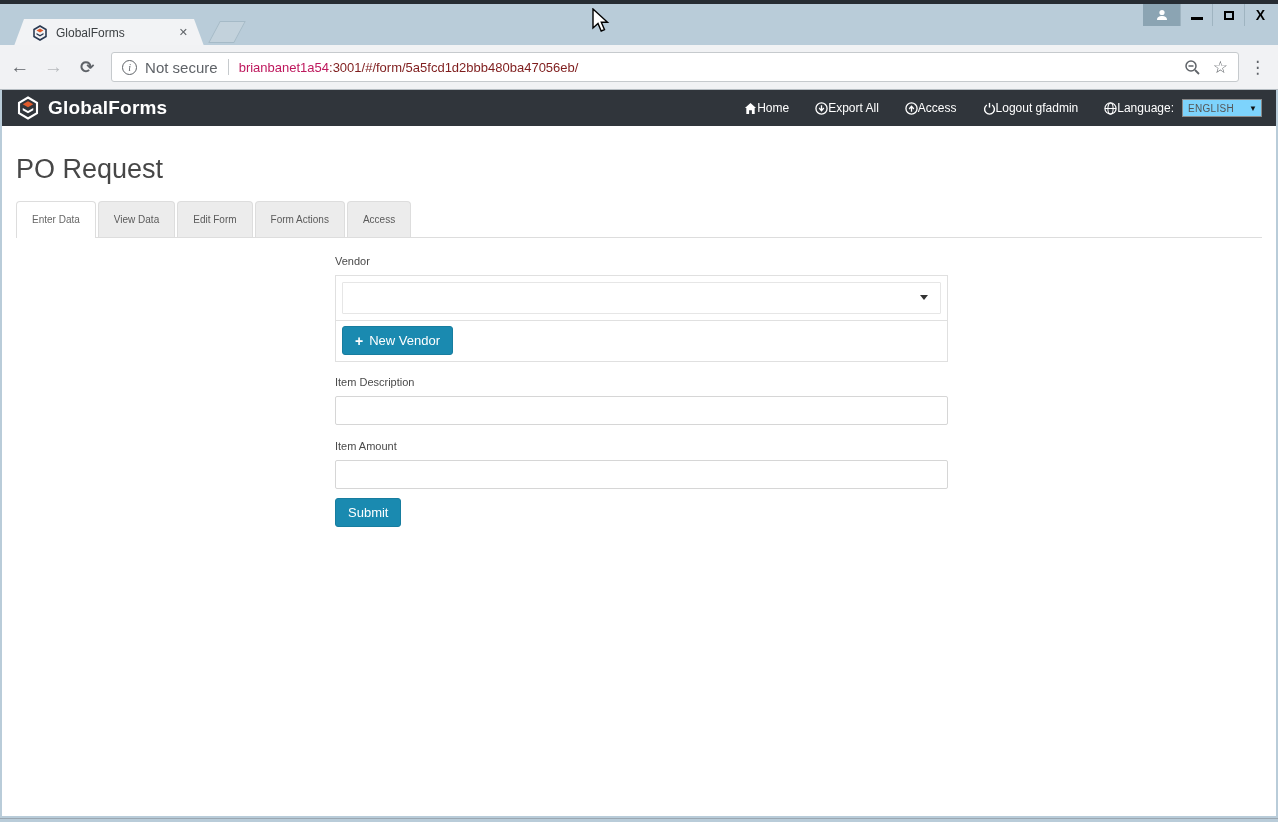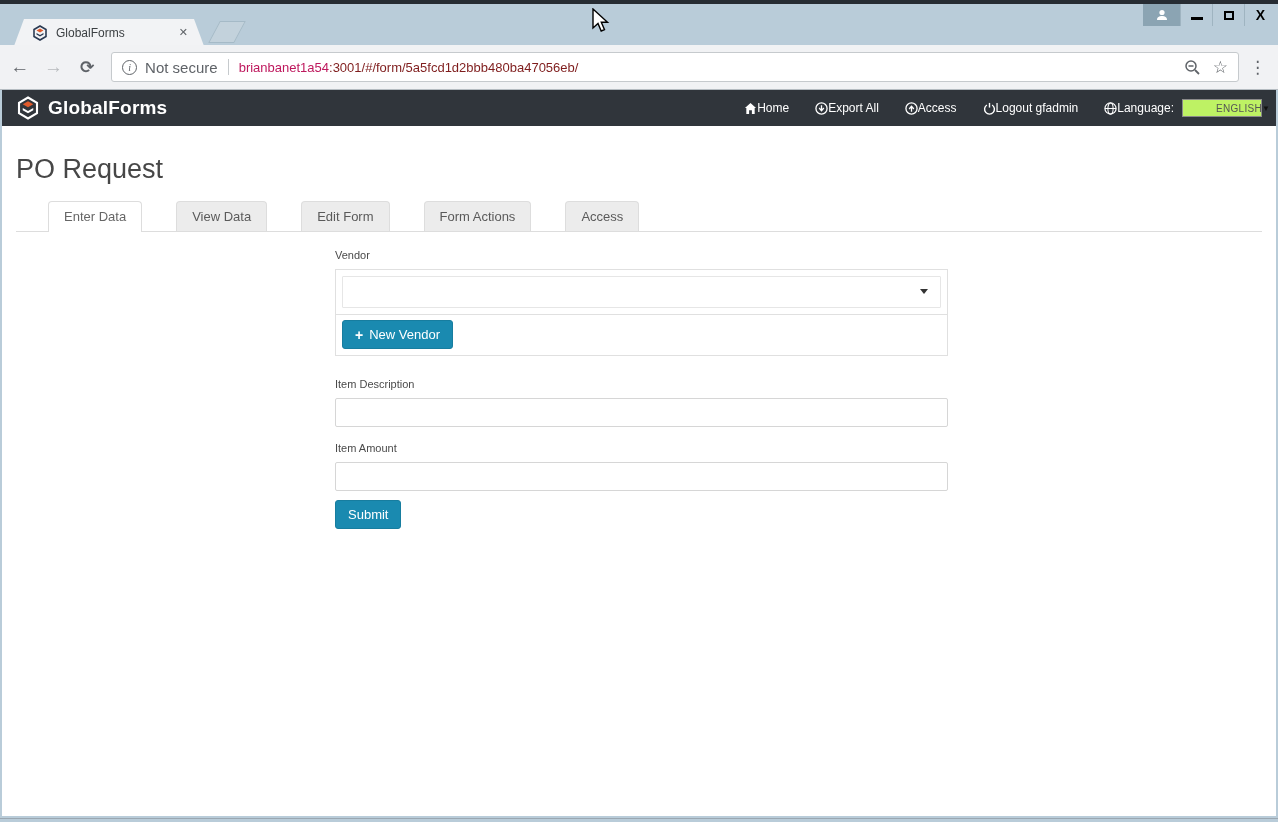--- a/index.html
+++ b/index.html
@@ -52,49 +52,49 @@
   
   .viewport { position:relative; margin:0 2px; height:726px; background:#fff; overflow:hidden; }
 
   .app-navbar { height:36px; background:#30353b; display:flex; align-items:center; padding:0 14px; }
   .brand { display:flex; align-items:center; gap:8px; }
   .brand-name { color:#fff; font-size:19px; font-weight:bold; letter-spacing:.2px; }
   .nav-spacer { flex:1; }
   .app-nav-item { display:flex; align-items:center; color:#fff; font-size:12px;
     margin-left:26px; cursor:default; white-space:nowrap; }
   .app-nav-item svg { display:block; }
-  .lang-select { margin-left:8px; width:80px; height:18px; background:#bef264; border:1px solid #8a8a8a;
-    display:flex; align-items:center;padding-left:28px; }
+  .lang-select { margin-left:8px; width:80px; height:18px; background:#7dd3fc; border:1px solid #8a8a8a;
+    display:flex; align-items:center; }
   .lang-value { flex:1; font-size:10px; color:#555; padding-left:5px; letter-spacing:.3px; }
   .lang-caret { width:16px; height:100%; display:flex; align-items:center; justify-content:center;
     font-size:8px; color:#111; }
 
   .content { padding:0 14px; }
   .page-title { margin-top:28px; font-size:27px; font-weight:400; color:#474747; }
 
   .tabs { display:flex; margin-top:16px; border-bottom:1px solid #ddd; }
-  .tab { padding:7px 15px; font-size:13px; color:#5a5a5a; background:#ececec;
+  .tab { padding:12px 15px; font-size:10px; color:#5a5a5a; background:#ececec;
     border:1px solid #ddd; border-bottom:none; border-radius:4px 4px 0 0; margin-right:2px;
-    cursor:default;margin-left:32px; }
+    cursor:default; }
   .tab.active { background:#fff; color:#666; position:relative; margin-bottom:-1px;
     padding-bottom:8px; }
 
   .form-col { margin-left:319px; width:613px; padding-top:8px; }
   .field-label { font-size:11px; color:#4a4a4a; margin-bottom:8px; }
   .vendor-panel { border:1px solid #e0e0e0; background:#fff; }
   .vendor-select-row { padding:6px; }
   .fake-select { position:relative; height:32px; border:1px solid #e6e6e6; background:#fff;
     border-radius:1px; }
   .select-caret { position:absolute; right:12px; top:12px; width:0; height:0;
     border-left:4px solid transparent; border-right:4px solid transparent; border-top:5px solid #333; }
   .vendor-btn-row { border-top:1px solid #e0e0e0; padding:5px 6px 6px 6px; }
   .btn-teal { display:inline-flex; align-items:center; gap:6px; background:#1a8ab0; color:#fff;
     font-size:13px; border:1px solid #177d9f; border-radius:3px; padding:6px 12px; cursor:default; }
   .plus-icon { font-weight:bold; font-size:14px; line-height:1; }
-  .field-block { margin-top:22px; }
+  .field-block { margin-top:14px; }
   .field-block.amount { margin-top:15px; }
   .text-input { width:100%; height:29px; border:1px solid #d6d6d6; border-radius:2px;
     font-size:13px; color:#333; padding:0 8px; outline:none; background:#fff; }
   .submit-btn { margin-top:9px; }
 
   .bottom-frame { position:absolute; left:0; right:0; bottom:0; height:4px; background:#b9ccd9;
     border-top:1px solid #9aa7b1; }
 
   .mouse-cursor { position:absolute; left:589px; top:8px; z-index:50; }
 </style>

